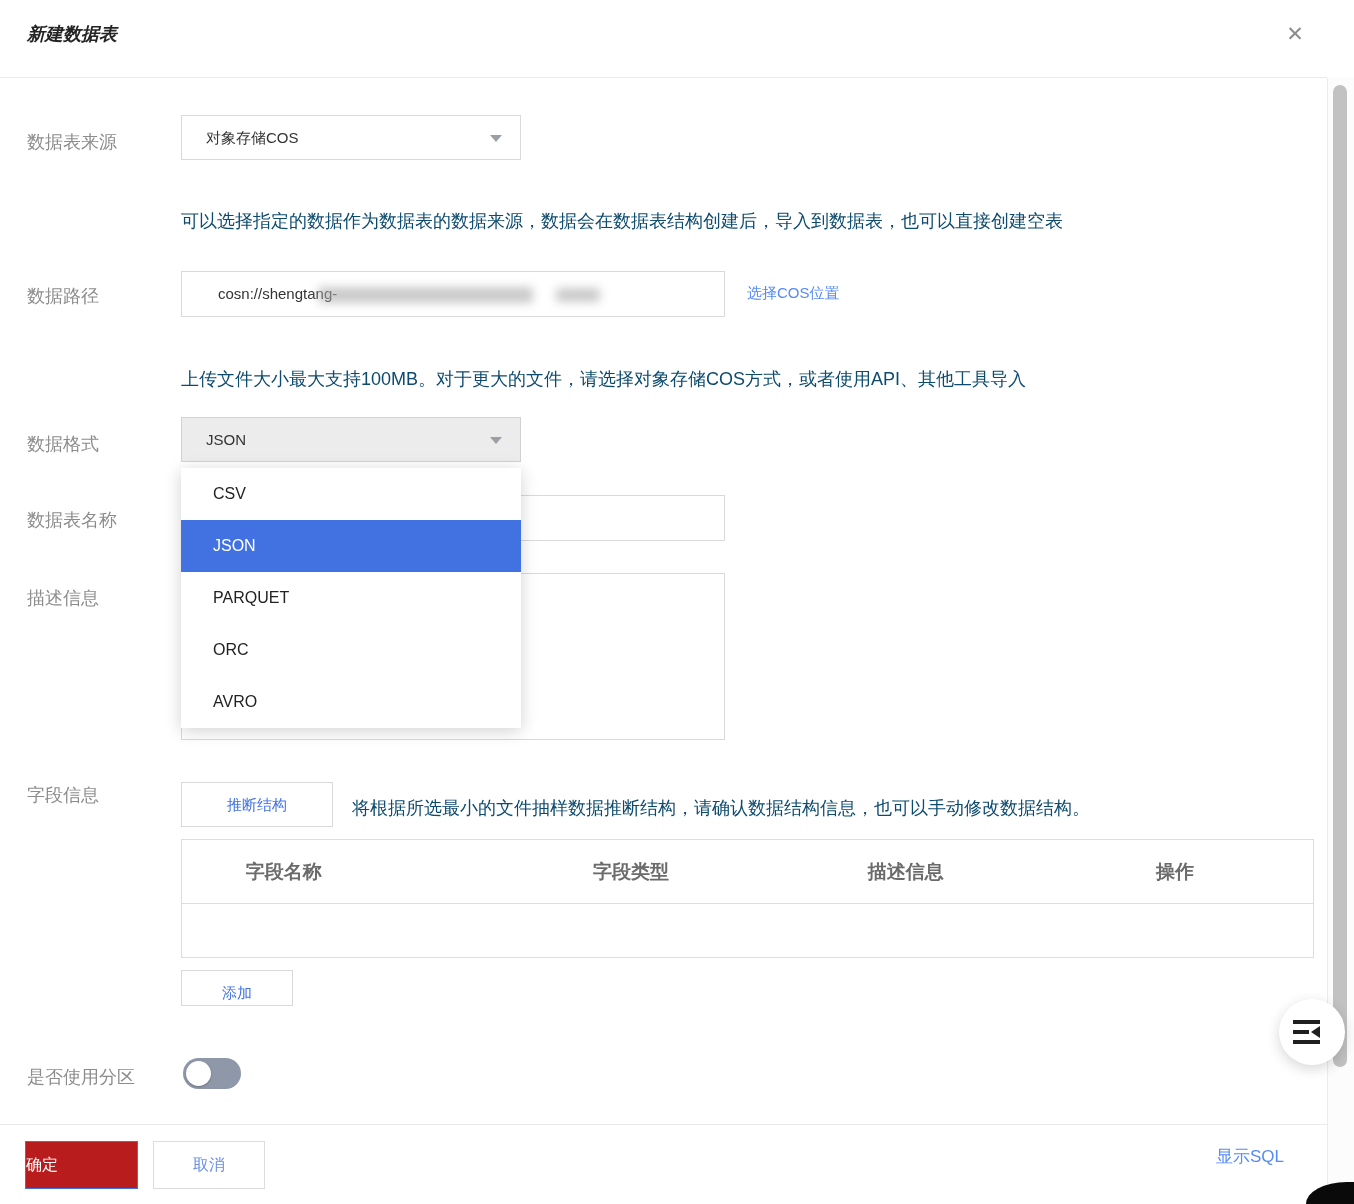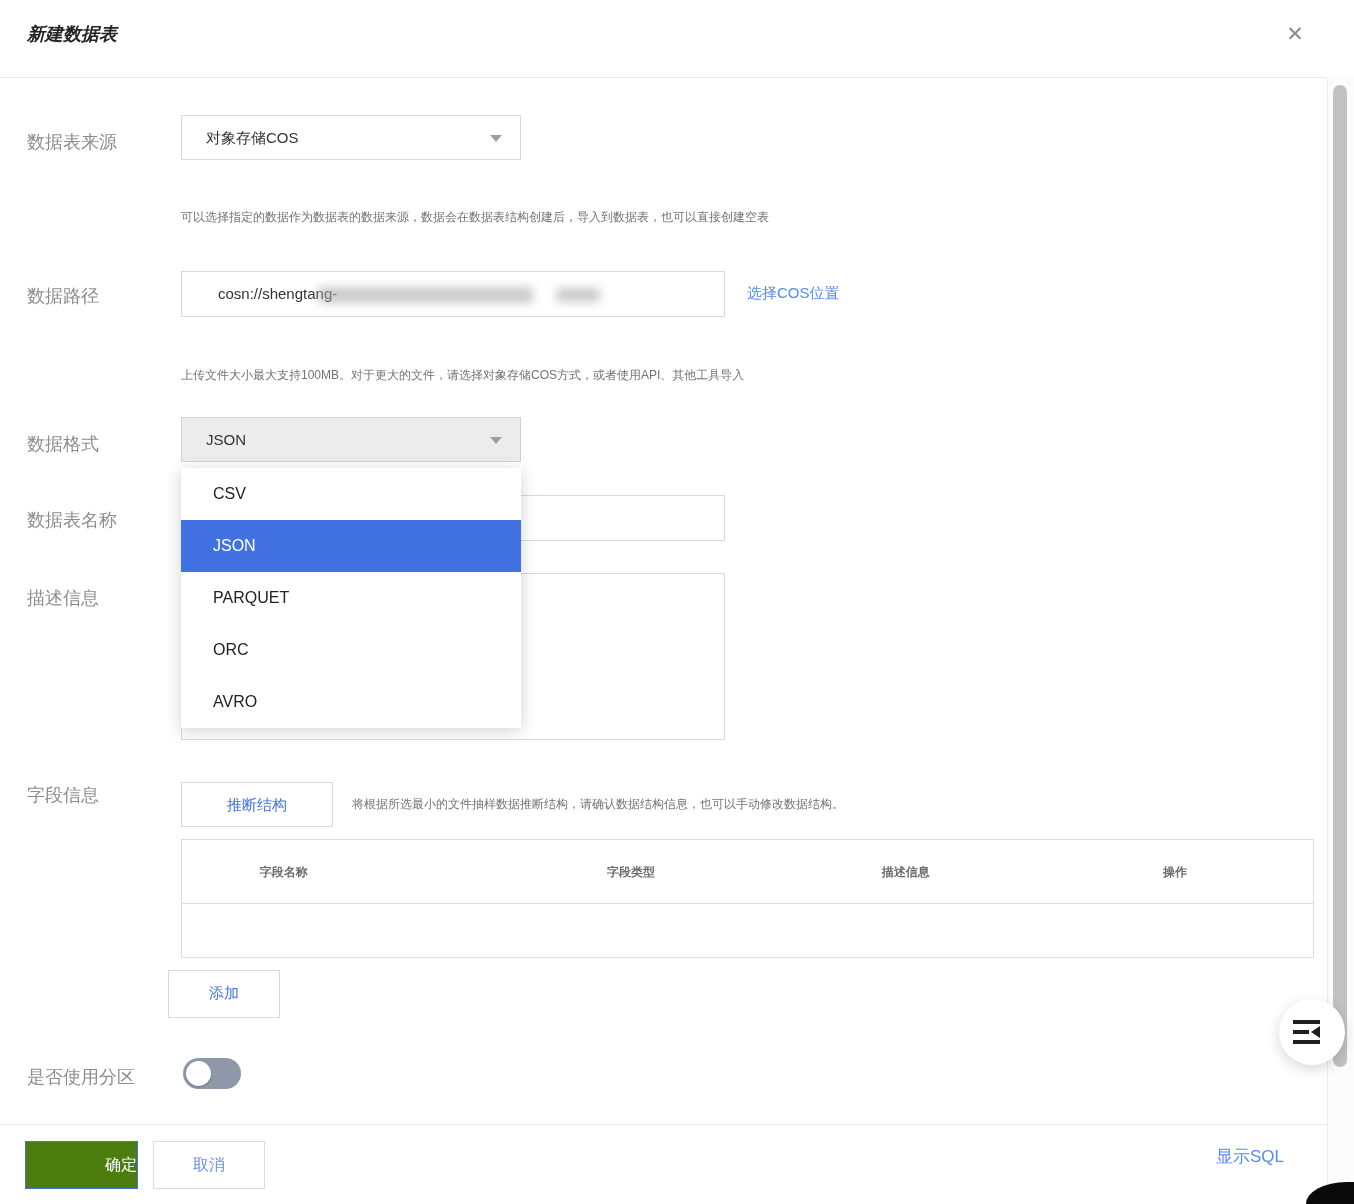--- a/index.html
+++ b/index.html
@@ -17,21 +17,21 @@
   .hd-divider { position:absolute; left:0; top:77px; width:1327px; height:1px; background:#e9e9e9; }
 
   
   .scroll-track { position:absolute; left:1327px; top:78px; width:27px; height:1126px;
     background:#fcfcfc; border-left:1px solid #ececec; }
   .scroll-thumb { position:absolute; left:1333px; top:85px; width:14px; height:982px;
     background:#c2c2c2; border-radius:7px; }
 
   
   .flabel { position:absolute; left:27px; font-size:18px; color:#8c8c8c; }
-  .helptext { position:absolute; left:181px; font-size:12px; color:#737373; }
+  .helptext { position:absolute; left:181px; font-size:18px; color:#0c4a6e; }
 
   .selectbox { position:absolute; left:181px; width:340px; height:45px;
     border:1px solid #d9d9d9; background:#fff; font-size:15px; color:#333;
     line-height:43px; padding-left:24px; cursor:pointer; }
   .selectbox.active { background:#ececec; border-color:#d2d2d2; }
   .caret { position:absolute; right:18px; top:19px; width:0; height:0;
     border-left:6px solid transparent; border-right:6px solid transparent;
     border-top:7px solid #9aa0a6; }
 
   .textinput { position:absolute; left:181px; width:544px; height:46px;
@@ -47,29 +47,29 @@
 
   
   .dropdown { position:absolute; left:181px; top:468px; width:340px; height:260px;
     background:#fff; box-shadow:0 3px 16px rgba(0,0,0,.18); z-index:20; }
   .dd-item { height:52px; line-height:52px; padding-left:32px; font-size:16px; color:#222; cursor:pointer; }
   .dd-item.selected { background:#4272e2; color:#fff; }
 
   
   .btn-outline { position:absolute; background:#fff; border:1px solid #d9d9d9;
     color:#4272e2; font-size:15px; text-align:center; cursor:pointer; }
-  .btn-primary { position:absolute; background:#4d7c0f; border:1px solid #4272e2;
-    color:#fff; font-size:16px; text-align:right; cursor:pointer; }
+  .btn-primary { position:absolute; background:#b91c1c; border:1px solid #4272e2;
+    color:#fff; font-size:16px; text-align:left; cursor:pointer; }
 
   
   .ftable { position:absolute; left:181px; top:839px; width:1133px; height:119px;
     border:1px solid #ddd; background:#fff; }
   .ftable-head { position:relative; height:64px; border-bottom:1px solid #ddd; }
   .fth { position:absolute; top:0; height:64px; line-height:64px; transform:translateX(-50%);
-    font-size:12px; font-weight:bold; color:#6b6b6b; white-space:nowrap; }
+    font-size:19px; font-weight:bold; color:#6b6b6b; white-space:nowrap; }
   .ftable-empty { height:53px; line-height:53px; text-align:center; font-size:15px; color:#333; }
 
   
   .toggle { position:absolute; left:183px; top:1058px; width:58px; height:31px;
     border-radius:16px; background:#8e98a8; cursor:pointer; }
   .toggle-knob { position:absolute; left:3px; top:3px; width:25px; height:25px;
     border-radius:50%; background:#fff; box-shadow:0 1px 2px rgba(0,0,0,.25); }
 
   
   .ft-divider { position:absolute; left:0; top:1124px; width:1327px; height:1px; background:#e9e9e9; }
@@ -138,21 +138,21 @@
 
   <div class="ftable">
     <div class="ftable-head">
       <span class="fth" style="left:9%">字段名称</span>
       <span class="fth" style="left:39.7%">字段类型</span>
       <span class="fth" style="left:64%">描述信息</span>
       <span class="fth" style="left:87.8%">操作</span>
     </div>
   </div>
 
-  <div class="btn-outline" style="left:168px; top:970px; width:112px; height:48px; line-height:43px;">添加</div>
+  <div class="btn-outline" style="left:181px; top:970px; width:112px; height:36px; line-height:43px;">添加</div>
 
   <div class="flabel" style="top:1065px">是否使用分区</div>
   <div class="toggle">
     <div class="toggle-knob"></div>
   </div>
 
   <div class="ft-divider"></div>
   <div class="btn-primary btn-confirm">确定</div>
   <div class="btn-cancel">取消</div>
   <div class="sql-link">显示SQL</div>

